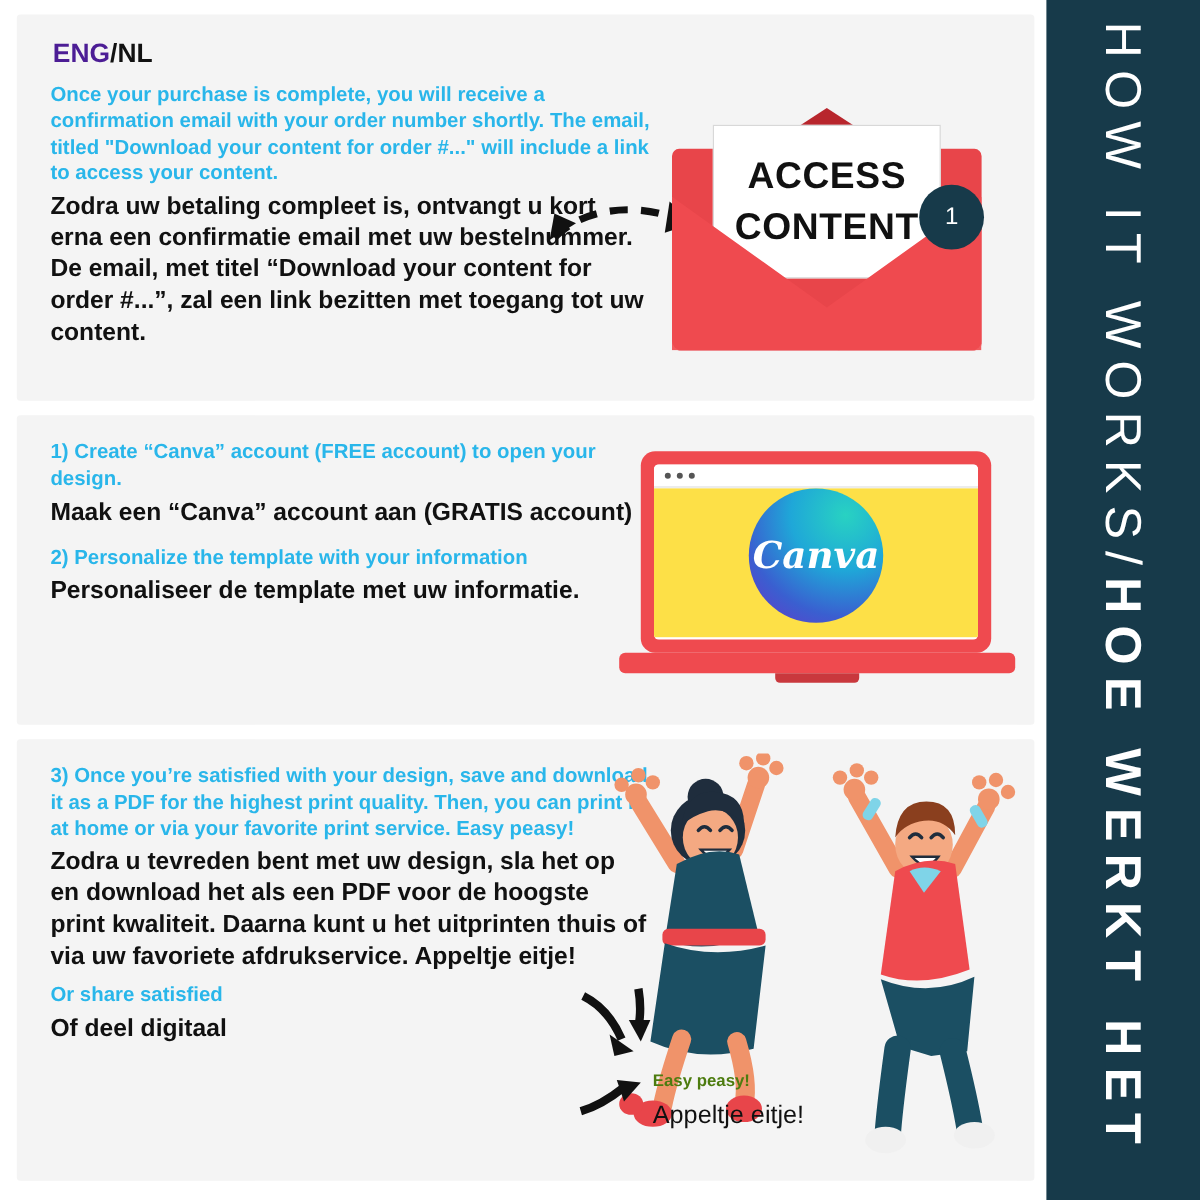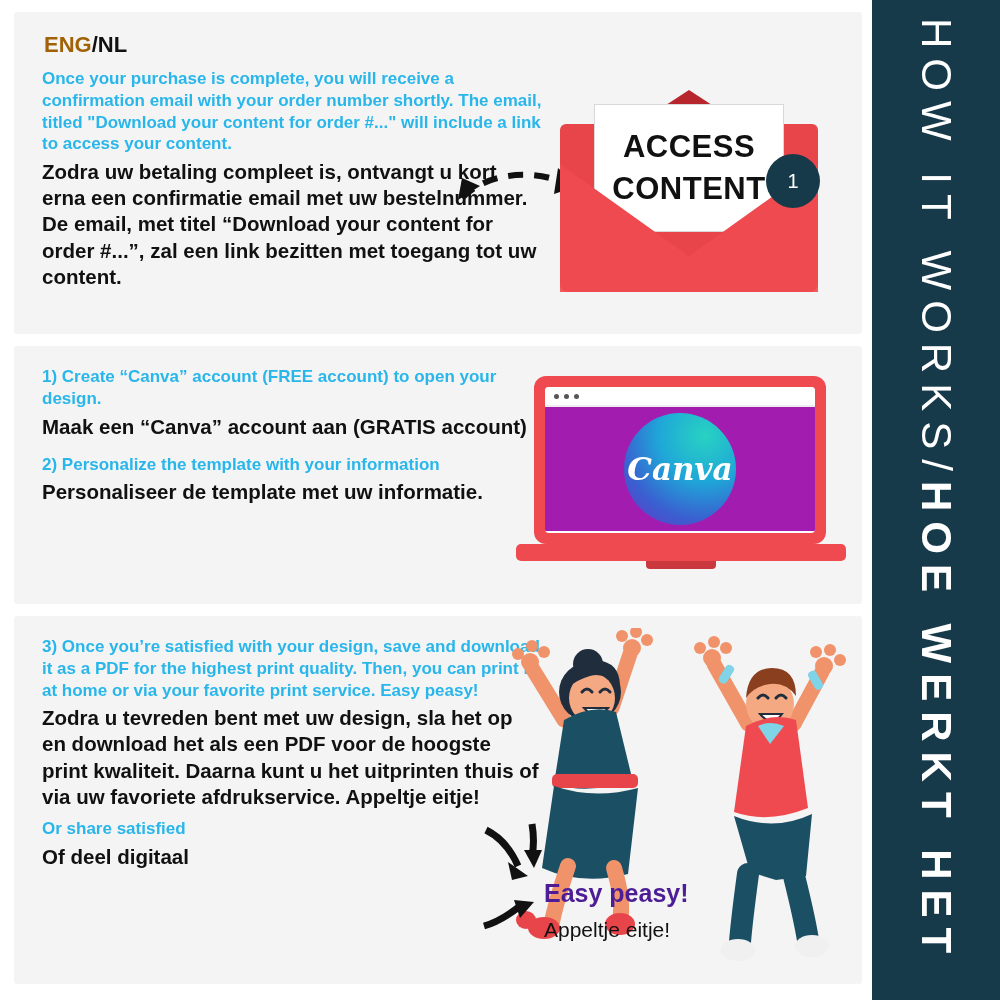--- a/index.html
+++ b/index.html
@@ -76,21 +76,21 @@
     margin: 0;
   }
   .spacer { height: 14px; }
 
   
   .langline {
     font-size: 22px;
     font-weight: 700;
     margin: 0 0 10px 2px;
   }
-  .langline .a { color: #a16207; margin-top: 48px; }
+  .langline .a { color: #4c1d95; margin-top: 48px; }
   .langline .b { color: #111111; }
 
   
   .art1 { position: absolute; right: 24px; top: 34px; width: 300px; height: 270px; }
   .env-back {
     position: absolute; left: 22px; top: 78px;
     width: 258px; height: 168px;
     background: #e8454a; border-radius: 6px;
   }
   .env-flapdark {
@@ -153,22 +153,22 @@
     overflow: hidden;
   }
   .lap-bar {
     height: 20px; background: #ffffff;
     border-bottom: 2px solid #ececec;
     display: flex; align-items: center; gap: 5px; padding-left: 9px;
   }
   .dot { width: 5px; height: 5px; border-radius: 50%; background: #555; }
   .lap-canvas {
     height: calc(100% - 22px);
-    background: #a21caf;
-    display: flex; align-items: center; justify-content: center;
+    background: #fde047;
+    display: flex; align-items: flex-start; justify-content: center;
   }
   .canva-circle {
     width: 112px; height: 112px; border-radius: 50%;
     background: radial-gradient(circle at 72% 20%, #28d2c2 0%, #1fa7d8 38%, #3a5fd0 70%, #6b34c9 100%);
     display: flex; align-items: center; justify-content: center;
   }
   .canva-circle span {
     color: #ffffff; font-family: "DejaVu Serif", serif;
     font-style: italic; font-size: 31px; font-weight: 700;
   }
@@ -180,21 +180,21 @@
   .lap-notch {
     position: absolute; left: 130px; top: 195px;
     width: 70px; height: 8px; background: #c9383d; border-radius: 0 0 4px 4px;
   }
 
   
   .art3 { position: absolute; right: 10px; top: 12px; width: 350px; height: 340px; }
 
   .easy-eng {
     position: absolute; left: 530px; bottom: 76px;
-    color: #4c1d95; font-weight: 700; font-size: 25px;
+    color: #4d7c0f; font-weight: 700; font-size: 14px;
   }
   .easy-nl {
     position: absolute; left: 530px; bottom: 42px;
     color: #111111; font-weight: 400; font-size: 21px;
   }
   .arrow3 { position: absolute; left: 462px; bottom: 100px; }
   .arrow4 { position: absolute; left: 466px; bottom: 48px; }
 </style>
 </head>
 <body>

